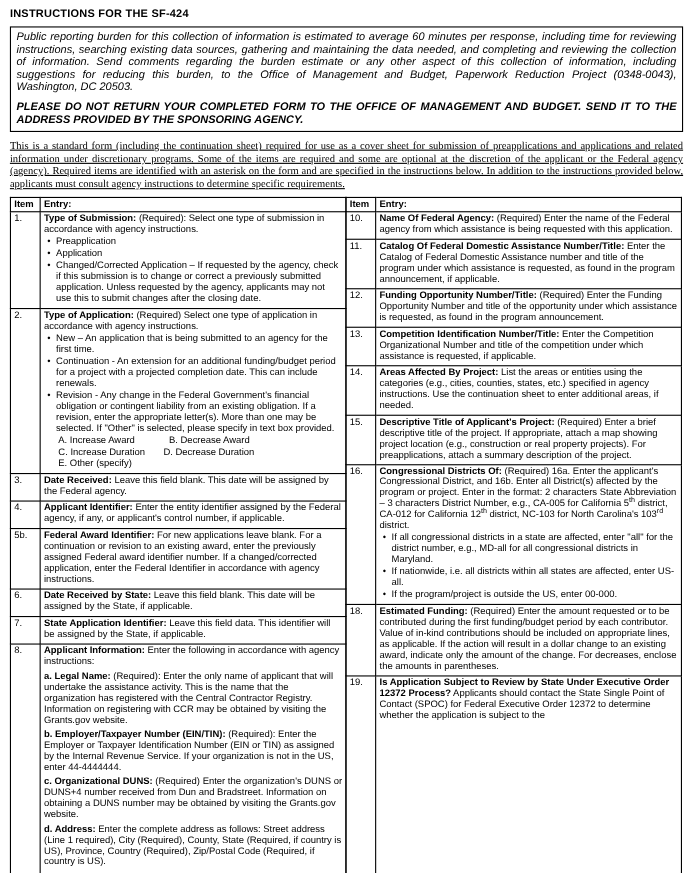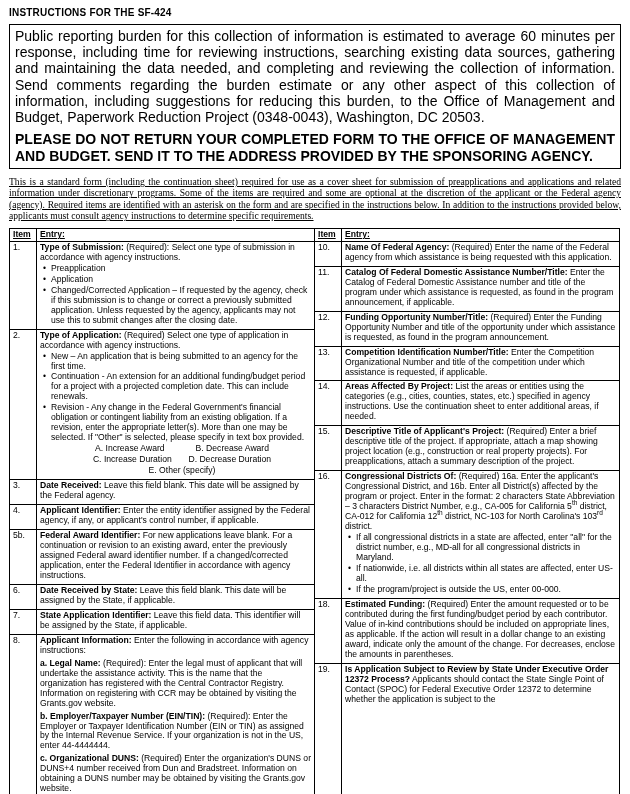--- a/index.html
+++ b/index.html
@@ -9,46 +9,46 @@
     background: #ffffff; color: #000000;
     font-family: "Liberation Sans", sans-serif;
   }
   .page { padding: 4px 9px 0 9px; }
   .title {
     text-align: left; font-weight: bold; font-size: 10px;
     margin: 3px 0 6px 0; letter-spacing: 0.2px;
   }
   .burden-box {
     border: 1px solid #000; padding: 3px 5px;
-    font-size: 14px; line-height: 1.16; text-align: justify;
+    font-size: 10px; line-height: 1.16; text-align: justify; font-style: italic;
   }
   .burden-box .bp { margin: 0 0 6px 0; }
   .burden-box .bp-bold { margin: 0 0 1px 0; font-weight: bold; }
   .intro {
     font-family: "Liberation Serif", serif;
     font-size: 9.6px; line-height: 1.2; text-align: justify;
     margin: 7px 0 6px 0;
     text-decoration: underline;
   }
   .tables { display: flex; align-items: flex-start; }
   table.half { width: 50%; border-collapse: collapse; table-layout: fixed; }
   table.half.right { margin-left: -1px; }
   table.half th, table.half td {
     border: 1px solid #000; vertical-align: top;
     padding: 1px 3px 2px 3px; font-size: 8.6px; line-height: 1.16;
   }
   th.item-col { width: 27px; }
   table.half th {
-    font-weight: bold; text-decoration: underline; text-align: left;
+    font-weight: bold; text-align: left;
     padding: 1px 3px;
   }
   .blk { margin: 0 0 1px 0; }
   .blk-li { position: relative; padding-left: 11px; }
   .blk-li::before { content: "\2022"; position: absolute; left: 3px; top: 0; }
-  .blk-ind { padding-left: 13px; white-space: pre-wrap; text-align: center; }
+  .blk-ind { padding-left: 13px; white-space: pre-wrap; }
   .blk-sub { margin-top: 3px; }
   .seg-b { font-weight: bold; text-align: right; }
   .seg-u { }
   sup { font-size: 6.5px; line-height: 0; }
   tbody tr:last-child td { height: 330px; }
 </style>
 </head>
 <body>
 
 <div class="page">
@@ -120,21 +120,21 @@
           <tr>
             <td>7.</td>
             <td>
               <div class="blk blk-p"><span class="seg-b">State Application Identifier:</span><span> Leave this field data. This identifier will be assigned by the State, if applicable.</span></div>
             </td>
           </tr>
           <tr>
             <td>8.</td>
             <td>
               <div class="blk blk-p"><span class="seg-b">Applicant Information:</span><span> Enter the following in accordance with agency instructions:</span></div>
-              <div class="blk blk-sub"><span class="seg-b">a. Legal Name:</span><span> (Required): Enter the legal must of applicant that will undertake the assistance activity. This is the name that the organization has registered with the Central Contractor Registry. Information on </span><span class="seg-u">registering with CCR may be obtained by visiting the Grants.gov website.</span></div>
+              <div class="blk blk-sub"><span class="seg-b">a. Legal Name:</span><span> (Required): Enter the only name of applicant that will undertake the assistance activity. This is the name that the organization has registered with the Central Contractor Registry. Information on </span><span class="seg-u">registering with CCR may be obtained by visiting the Grants.gov website.</span></div>
               <div class="blk blk-sub"><span class="seg-b">b. Employer/Taxpayer Number (EIN/TIN):</span><span> (Required): Enter the Employer or Taxpayer Identification Number (EIN or TIN) as assigned by the Internal Revenue Service.  If your organization is not in the US, enter 44-4444444.</span></div>
               <div class="blk blk-sub"><span class="seg-b">c. Organizational DUNS:</span><span> (Required) Enter the organization's DUNS or DUNS+4 number received from Dun and Bradstreet.  Information on obtaining a DUNS number may be obtained </span><span class="seg-u">by visiting the Grants.gov website.</span></div>
               <div class="blk blk-sub"><span class="seg-b">d. Address:</span><span> Enter the complete address as follows: Street address (Line 1 required), City (Required), County, State (Required, if country is US), Province, Country (Required), Zip/Postal Code (Required, if country is US).</span></div>
             </td>
           </tr>
         </tbody>
     </table>
 
     <table class="half right">
       <thead>

